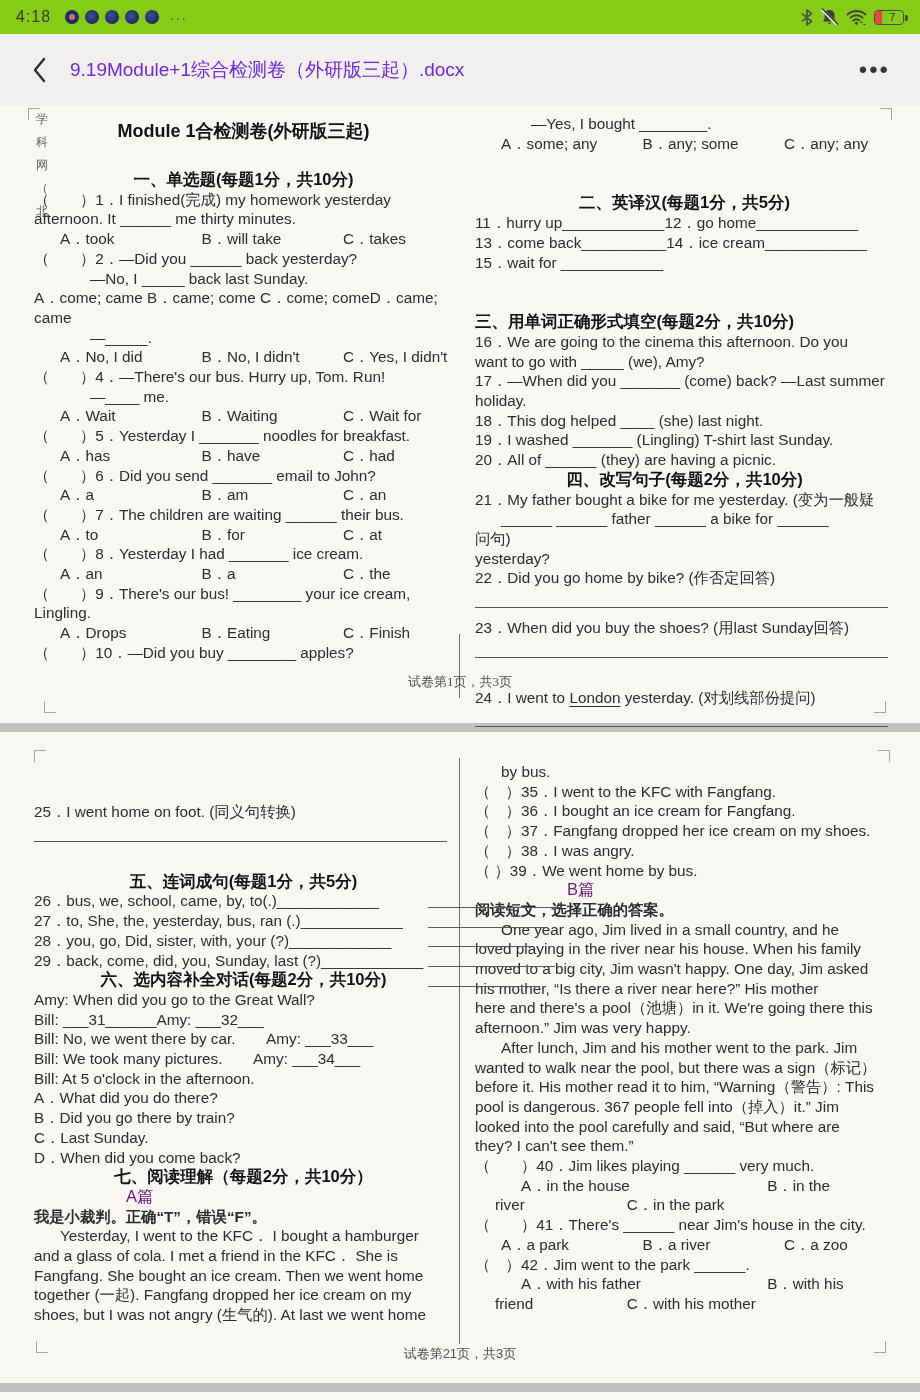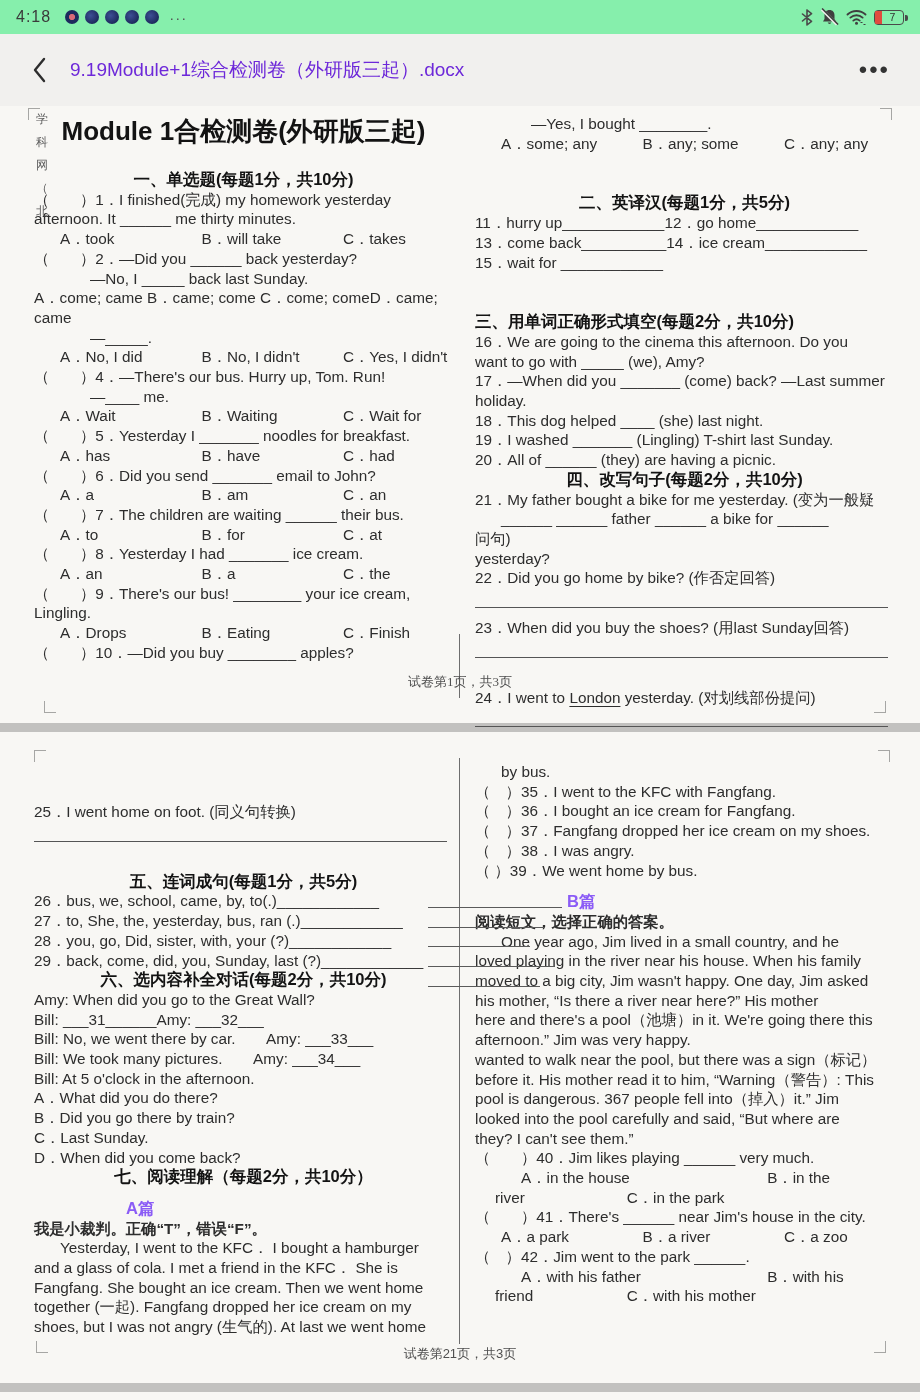--- a/index.html
+++ b/index.html
@@ -1,20 +1,20 @@
 <!DOCTYPE html>
 <html><head>
 <meta charset="utf-8">
 <style>
   * { margin:0; padding:0; box-sizing:border-box; }
   html,body { width:920px; height:1400px; overflow:hidden; }
   body { font-family:"Liberation Sans","DejaVu Sans",sans-serif; background:#c6c5c3; color:#2d2d2d; }
 
   
-  .statusbar { height:34px; background:#86efac; display:flex; align-items:center; padding:0 16px; gap:8px; }
+  .statusbar { height:34px; background:#84cc16; display:flex; align-items:center; padding:0 16px; gap:8px; }
   .sb-time { font-size:16px; color:#3a3a3a; letter-spacing:1px; }
   .sb-dots { display:flex; gap:6px; margin-left:6px; align-items:center; }
   .sb-dot { width:14px; height:14px; border-radius:50%; background:radial-gradient(circle at 40% 40%, #3d4f95 0%, #1d2a5e 70%); display:inline-block; }
   .sb-dot.first { background:radial-gradient(circle at 50% 50%, #d86a78 0%, #d86a78 28%, #1d2a5e 34%); }
   .sb-more { color:#555; font-size:15px; letter-spacing:1px; margin-left:2px; }
   .sb-right { margin-left:auto; display:flex; align-items:center; gap:7px; }
   .sb-right svg { display:block; }
   .battery { position:relative; width:30px; height:15px; border:1.6px solid #4a4a4a; border-radius:4px; display:flex; align-items:center; }
   .battery:after { content:""; position:absolute; right:-5px; top:4px; width:3px; height:6px; background:#4a4a4a; border-radius:0 2px 2px 0; }
   .battery .fill { width:7px; height:100%; background:#e04b3f; border-radius:1px 0 0 1px; }
@@ -31,24 +31,24 @@
   .page1 { height:617px; }
   .page2 { height:651px; }
   .pagegap { height:9px; background:#c2c1bf; }
   .page3sliver { height:8px; background:#f8f7f4; }
   .cols { display:flex; gap:22px; padding:8px 26px 0 34px; }
   .page2 .cols { padding-top:30px; }
   .col { flex:1; min-width:0; }
 
   
   .ln { font-size:15.3px; line-height:19.7px; min-height:19.7px; white-space:nowrap; color:#2d2d2d; }
-  .h1 { font-size:26px; font-weight:bold; text-align:center; line-height:30px; margin:2px 0 24px; color:#131313; }
+  .h1 { font-size:18px; font-weight:bold; text-align:center; line-height:30px; margin:2px 0 24px; color:#131313; }
   .h2 { font-weight:bold; text-align:center; font-size:16.5px; color:#131313; }
   .h2l { font-weight:bold; font-size:16.5px; color:#131313; }
-  .h3 { font-weight:bold; padding-left:92px; font-size:16.5px; color:#8b5cf6;margin-top:12px; }
+  .h3 { font-weight:normal; padding-left:92px; font-size:16.5px; color:#701a75; }
   .bold { font-weight:bold; }
   .indent1 { padding-left:26px; }
   .indent2 { padding-left:56px; }
   .opt3 { display:grid; grid-template-columns:36% 36% 28%; padding-left:26px; }
   .opt2 { display:grid; grid-template-columns:66% 34%; padding-left:46px; }
   .opt2b { display:grid; grid-template-columns:33% 67%; padding-left:20px; }
   .rule { border-bottom:1.5px solid #555; height:20px; margin:0 6px 10px 0; }
   .sp { height:20px; }
   .uline { text-decoration:underline; text-underline-offset:3px; }
 
@@ -287,20 +287,21 @@
           <div class="ln ">（　）38．I was angry.</div>
           <div class="ln ">（ ）39．We went home by bus.</div>
           <div class="ln h3">B篇</div>
           <div class="ln bold">阅读短文，选择正确的答案。</div>
           <div class="ln indent1">One year ago, Jim lived in a small country, and he</div>
           <div class="ln ">loved playing in the river near his house. When his family</div>
           <div class="ln ">moved to a big city, Jim wasn't happy. One day, Jim asked</div>
           <div class="ln ">his mother, “Is there a river near here?” His mother</div>
           <div class="ln ">here and there's a pool（池塘）in it. We're going there this</div>
           <div class="ln ">afternoon.” Jim was very happy.</div>
+          <div class="ln indent1">After lunch, Jim and his mother went to the park. Jim</div>
           <div class="ln ">wanted to walk near the pool, but there was a sign（标记）</div>
           <div class="ln ">before it. His mother read it to him, “Warning（警告）: This</div>
           <div class="ln ">pool is dangerous. 367 people fell into（掉入）it.” Jim</div>
           <div class="ln ">looked into the pool carefully and said, “But where are</div>
           <div class="ln ">they? I can't see them.”</div>
           <div class="ln ">（　　）40．Jim likes playing ______ very much.</div>
           <div class="ln opt2">
             <span>A．in the house</span>
             <span>B．in the</span>
           </div>

